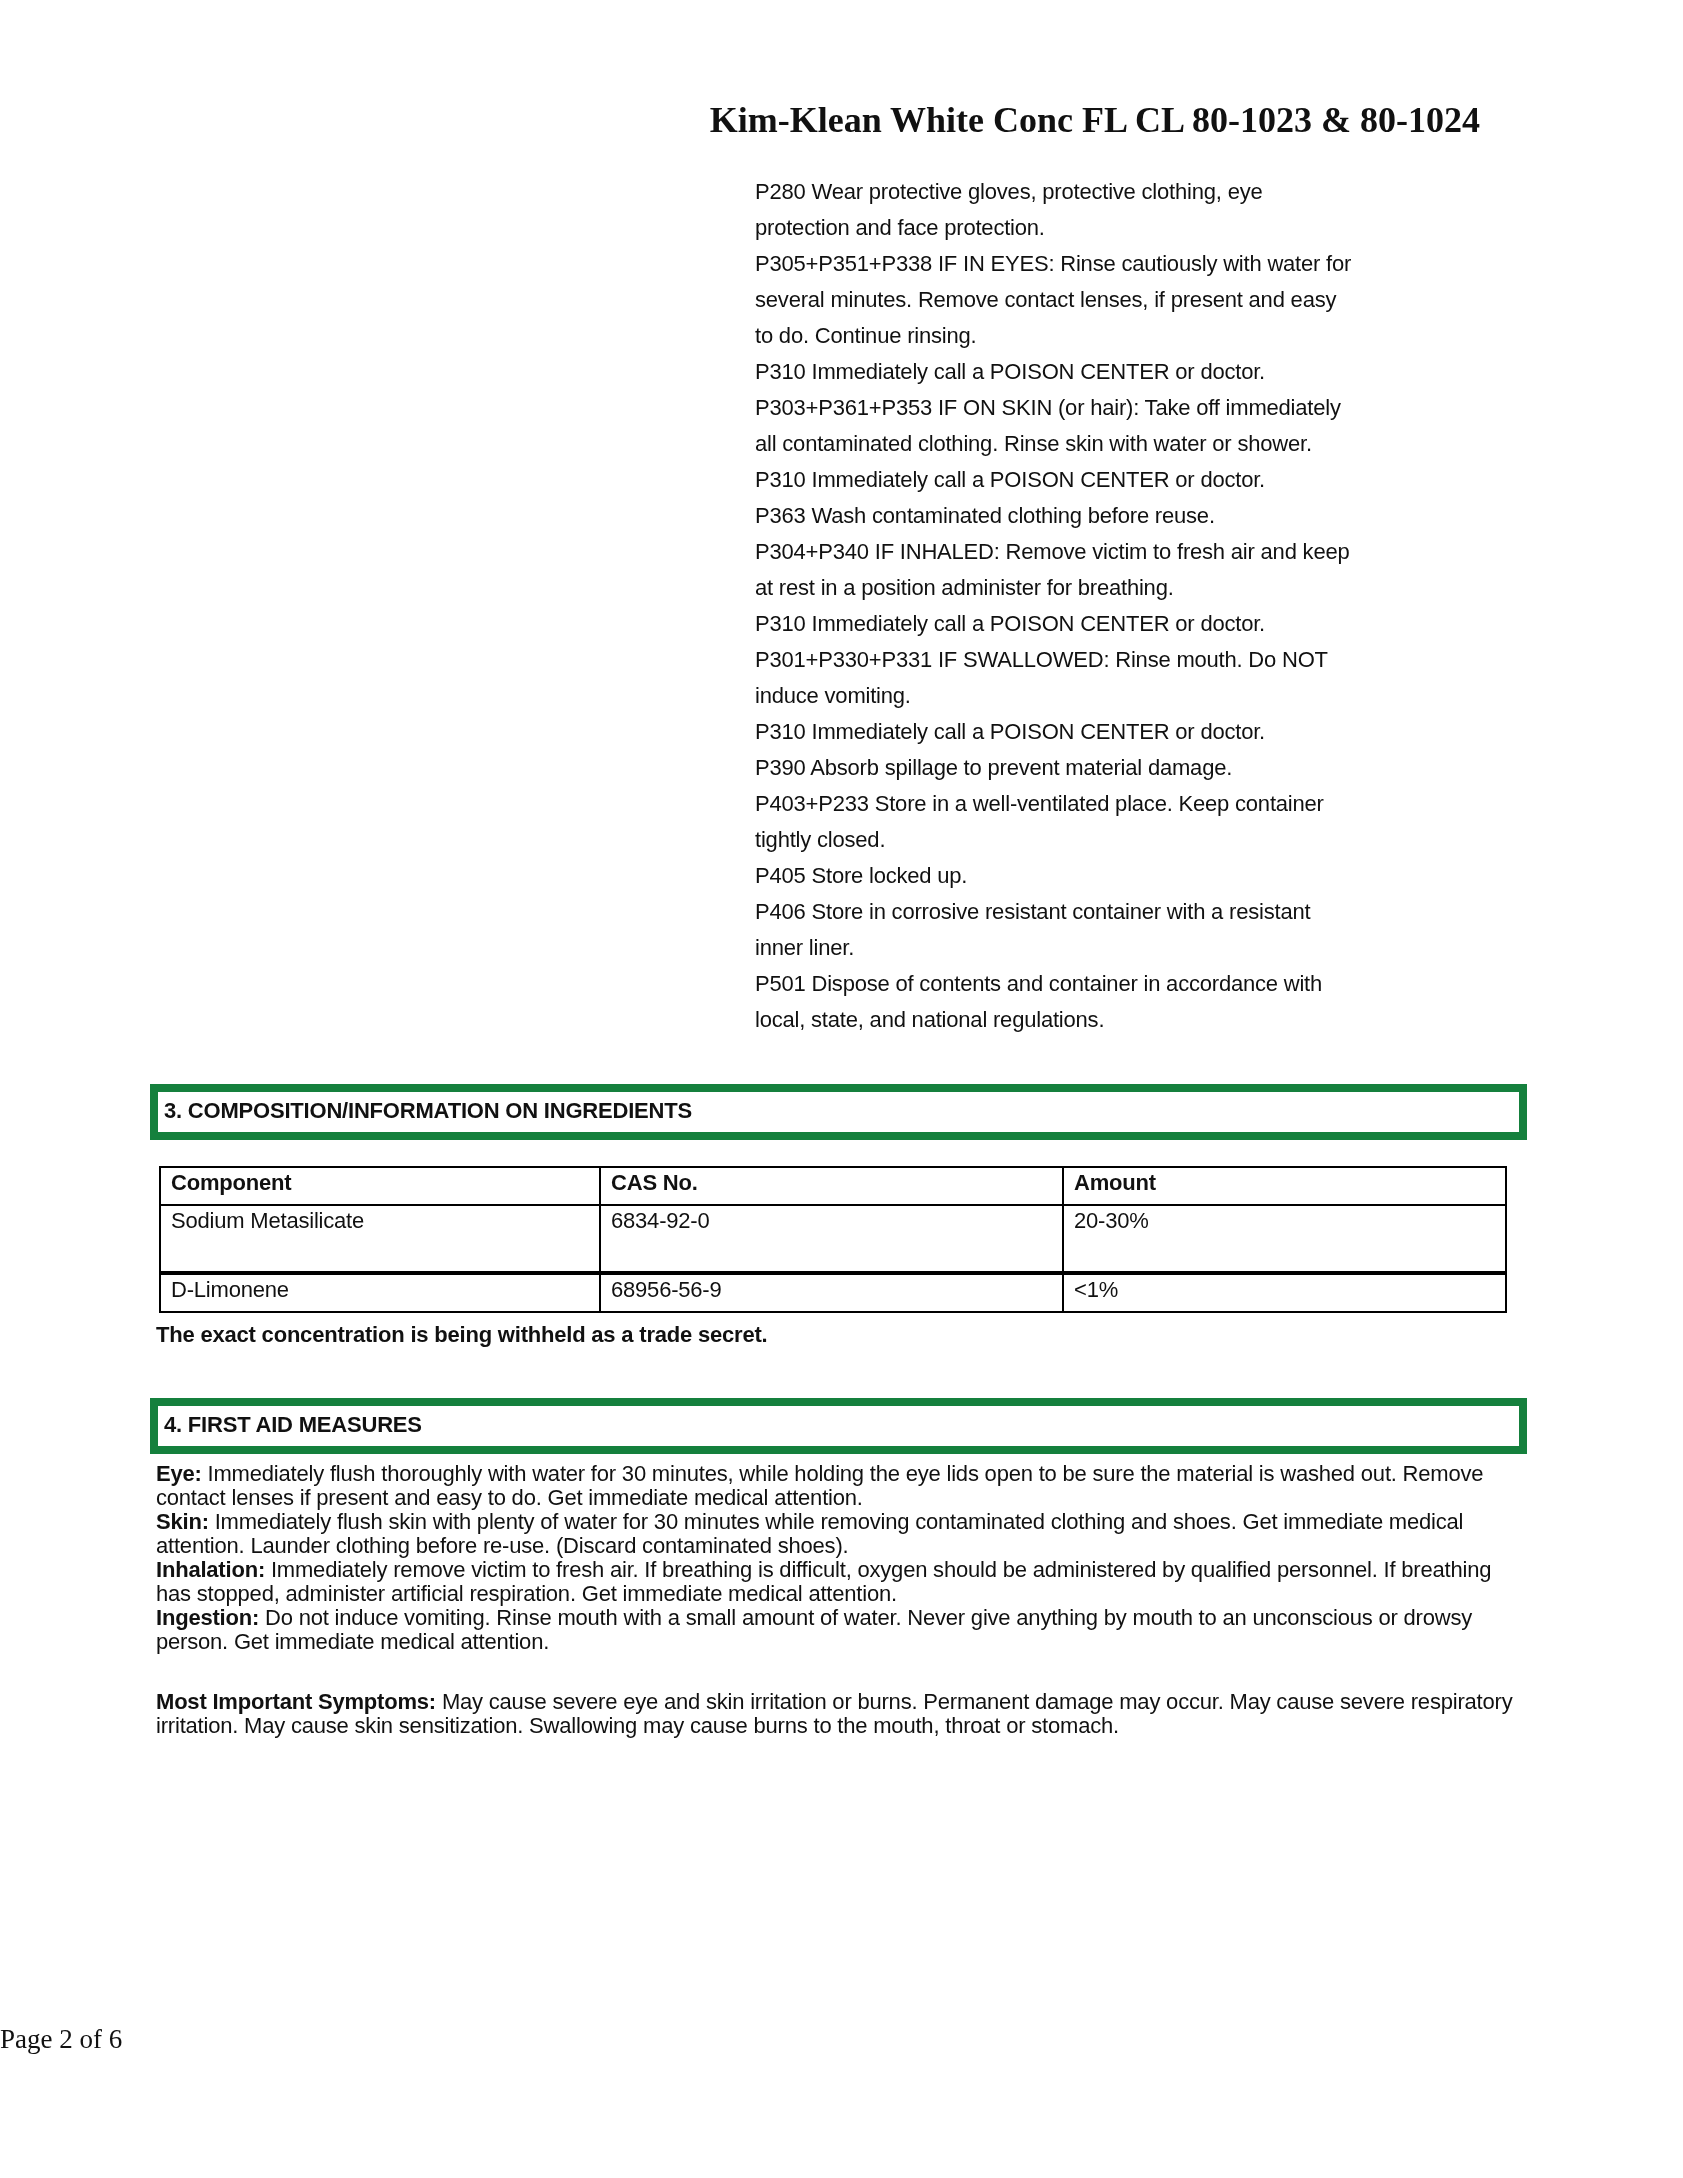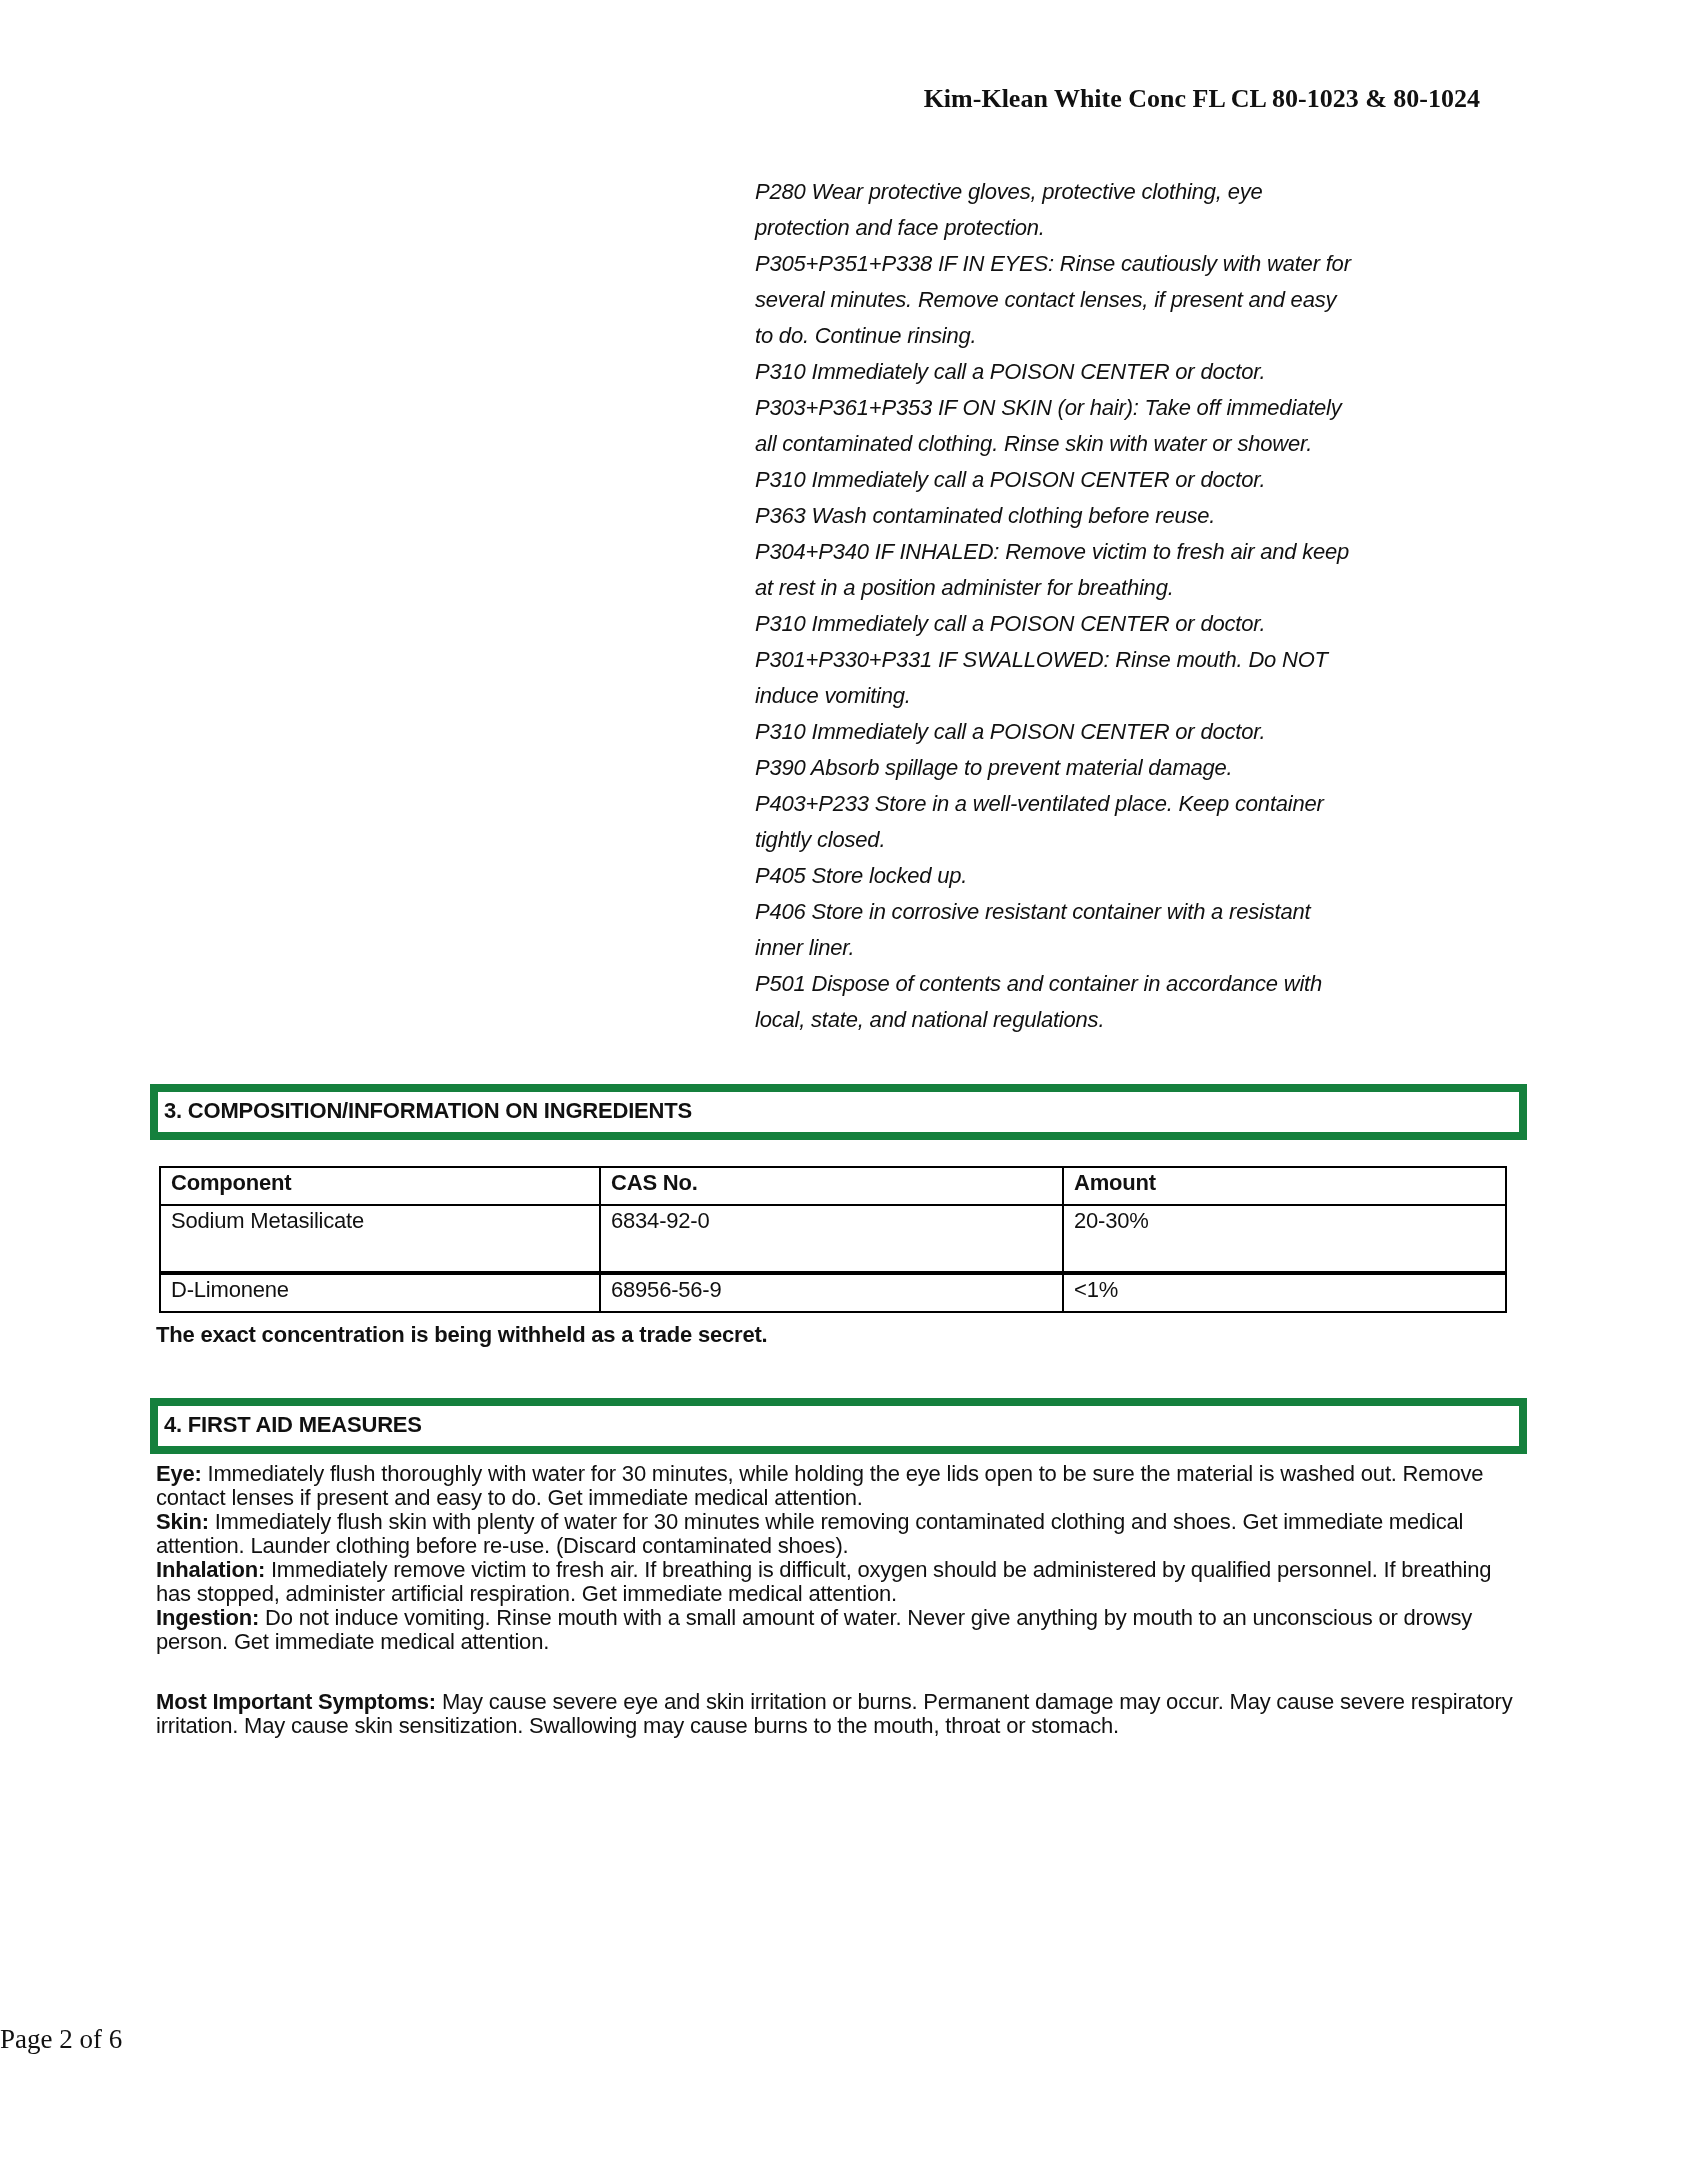--- a/index.html
+++ b/index.html
@@ -1,21 +1,21 @@
 <!DOCTYPE html>
 <html><head>
 <meta charset="utf-8">
 <style>
   html, body { margin:0; padding:0; background:#fff; }
   body { width:1683px; height:2178px; position:relative; overflow:hidden; color:#111; }
   .serif { font-family: "Liberation Serif", "DejaVu Serif", serif; }
   .sans { font-family: "Liberation Sans", "DejaVu Sans", sans-serif; }
-  #header-title { position:absolute; top:84px; right:203px; font-size:26px; font-weight:bold; white-space:nowrap; }
+  #header-title { position:absolute; top:99px; right:203px; font-size:36px; font-weight:bold; white-space:nowrap; }
   #pstatements { position:absolute; left:755px; top:174px; width:752px; font-size:22px; line-height:36px; letter-spacing:-0.2px; }
-  #pstatements div { white-space:nowrap;font-style:italic; }
+  #pstatements div { white-space:nowrap; }
   .section-box { position:absolute; left:150px; width:1361px; border:8px solid #15803d; height:40px; box-sizing:content-box; }
   .section-box span { position:absolute; left:6px; top:6px; font-size:22px; font-weight:bold; letter-spacing:-0.2px; }
   #sec3 { top:1084px; }
   #sec4 { top:1381px;margin-top:17px; }
   #comp-table { position:absolute; left:159px; top:1166px; width:1348px; border-collapse:collapse; font-size:22px; letter-spacing:-0.2px; }
   #comp-table td, #comp-table th { border:2px solid #000; padding:2px 10px 0 10px; text-align:left; vertical-align:top; }
   #comp-table th { font-weight:bold; height:34px; }
   #comp-table td { height:34px; }
   #comp-table tr.tall td { height:63px; }
   #comp-table tr.last td { border-top:4px solid #000; }

